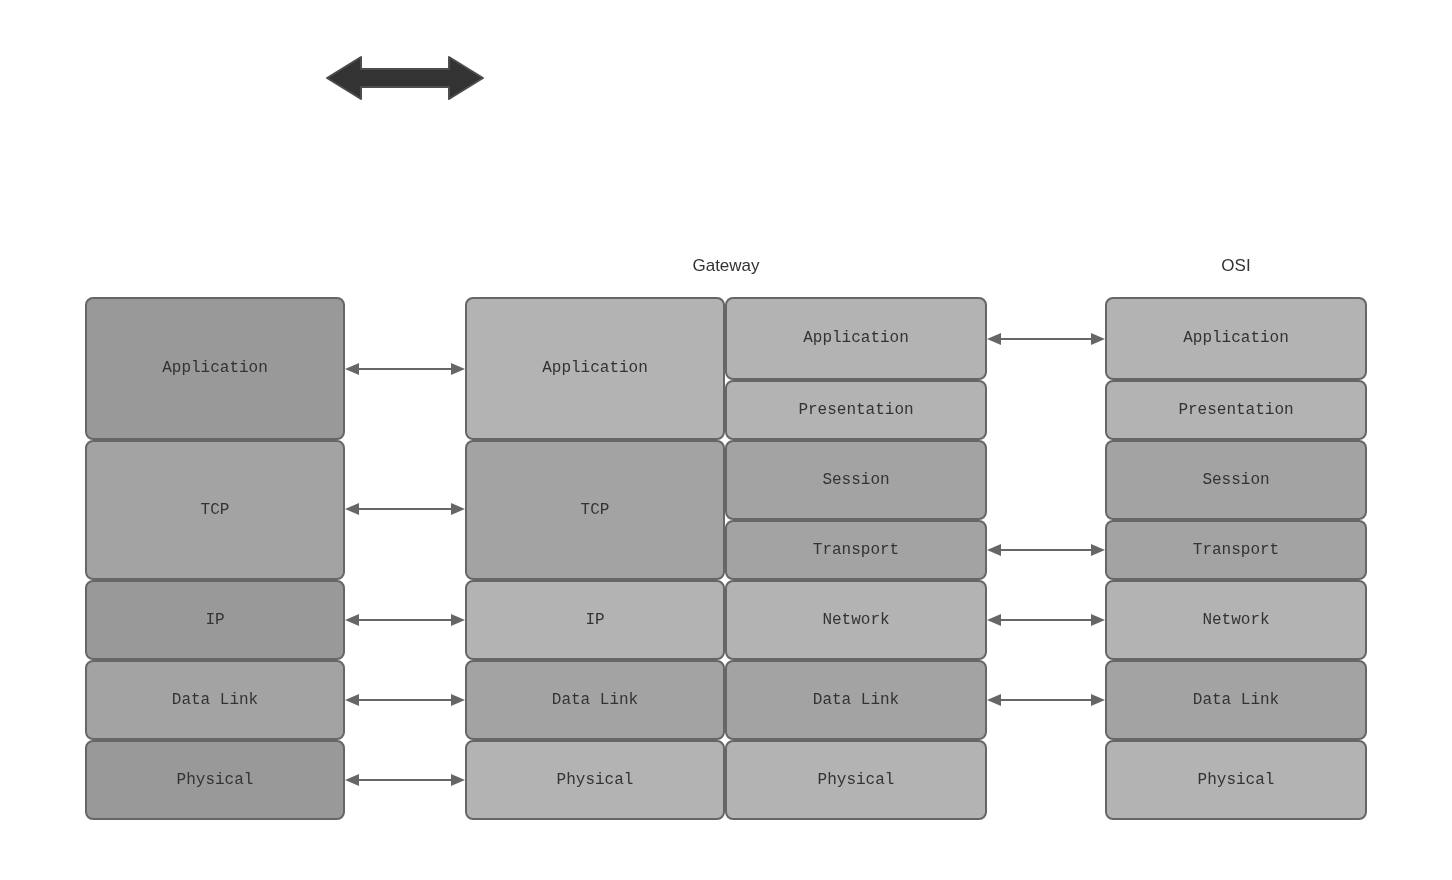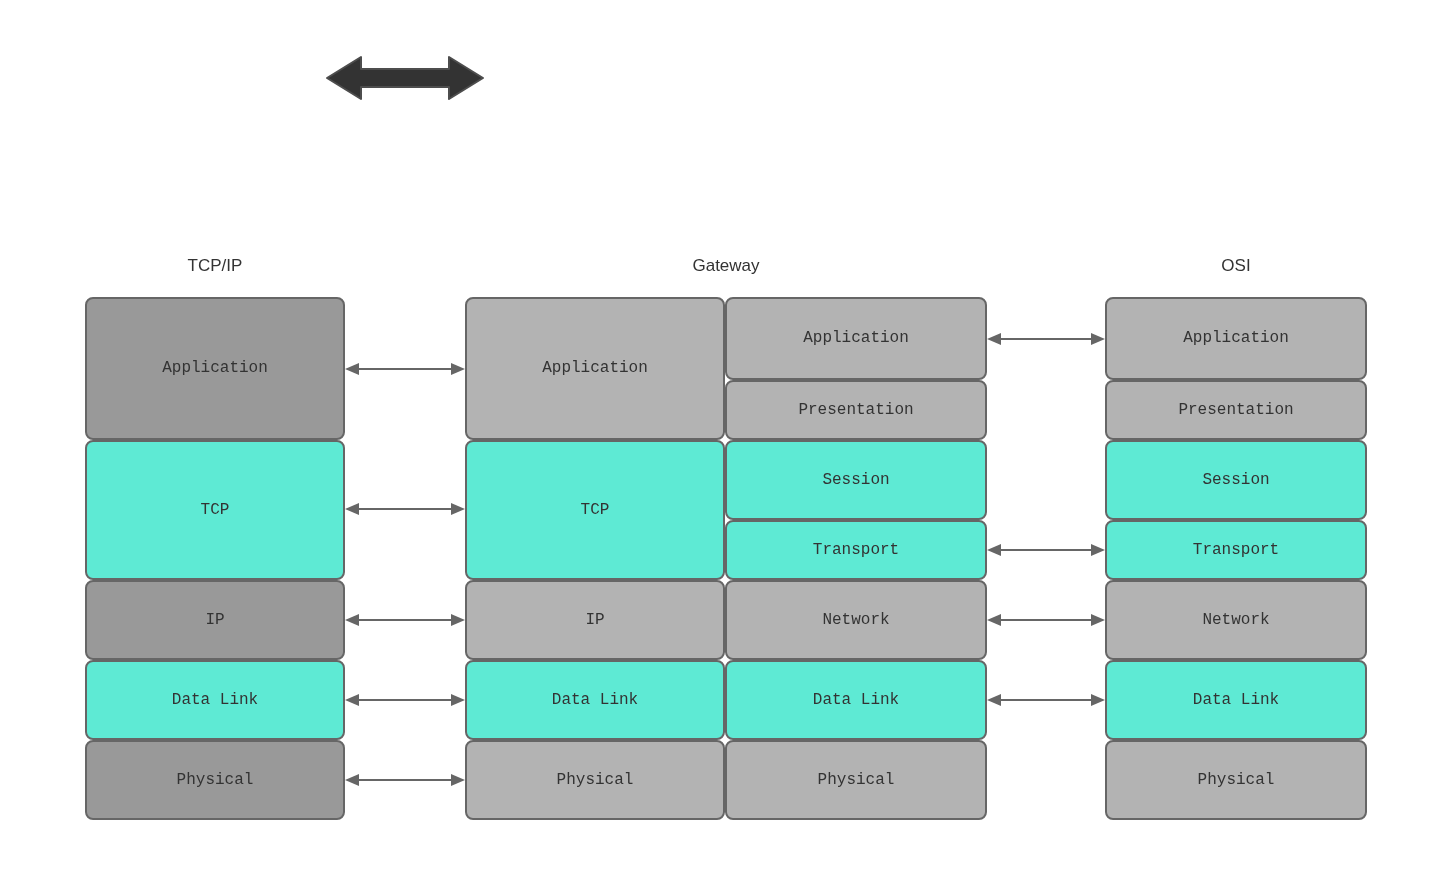--- a/index.html
+++ b/index.html
@@ -53,21 +53,21 @@
     align-items: center;
     justify-content: center;
     font-size: 16px;
     line-height: 19px;
     color: #333333;
     text-align: center;
     background: #ffffff;
     white-space: nowrap;
     font-family: Liberation Mono, monospace;
   }
-  .fill-white  { background: #5eead4; }
+  .fill-white  { background: #a3a3a3; }
   .fill-gray   { background: #999999; }
   .fill-lgray  { background: #b3b3b3; }
 
   
   .connector {
     position: absolute;
     height: 18px;
     pointer-events: none;
   }
 </style>
@@ -75,21 +75,20 @@
 <body>
 
 <div id="canvas">
 
   <div class="big-arrow">
     <svg width="160" height="52" viewBox="0 0 160 52" aria-hidden="true">
       <path d="M 2 26 L 36 5 L 36 17 L 124 17 L 124 5 L 158 26 L 124 47 L 124 35 L 36 35 L 36 47 Z" fill="#333333" stroke="#4d4d4d" stroke-width="2" stroke-linejoin="round"></path>
     </svg>
   </div>
 
-  <div class="col-title" style="left:85px; top:256px; width:260px;">TCP/IP</div>
   <div class="col-title" style="left:1105px; top:256px; width:262px;">OSI</div>
   <div class="col-title" style="left:465px; top:256px; width:522px;">Gateway</div>
 
   <div class="stack">
     <div class="layer-box fill-gray" style="left:85px;  top:297px; width:260px; height:143px;">Application</div>
     <div class="layer-box fill-white" style="left:85px;  top:440px; width:260px; height:140px;">TCP</div>
     <div class="layer-box fill-gray" style="left:85px;  top:580px; width:260px; height:80px;">IP</div>
     <div class="layer-box fill-white" style="left:85px;  top:660px; width:260px; height:80px;">Data Link</div>
     <div class="layer-box fill-gray" style="left:85px;  top:740px; width:260px; height:80px;">Physical</div>
   </div>

